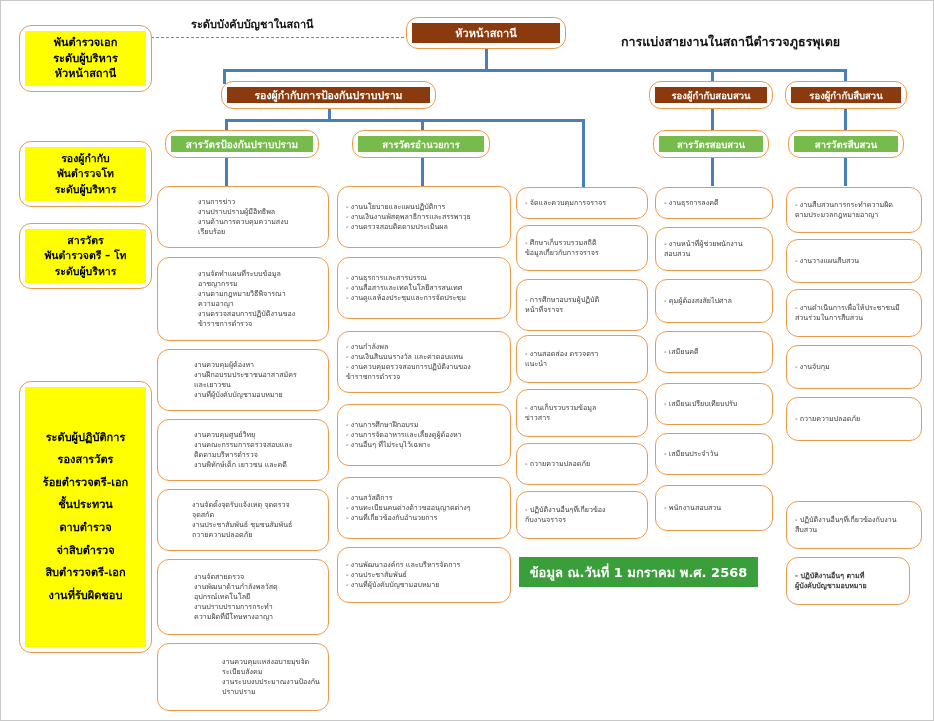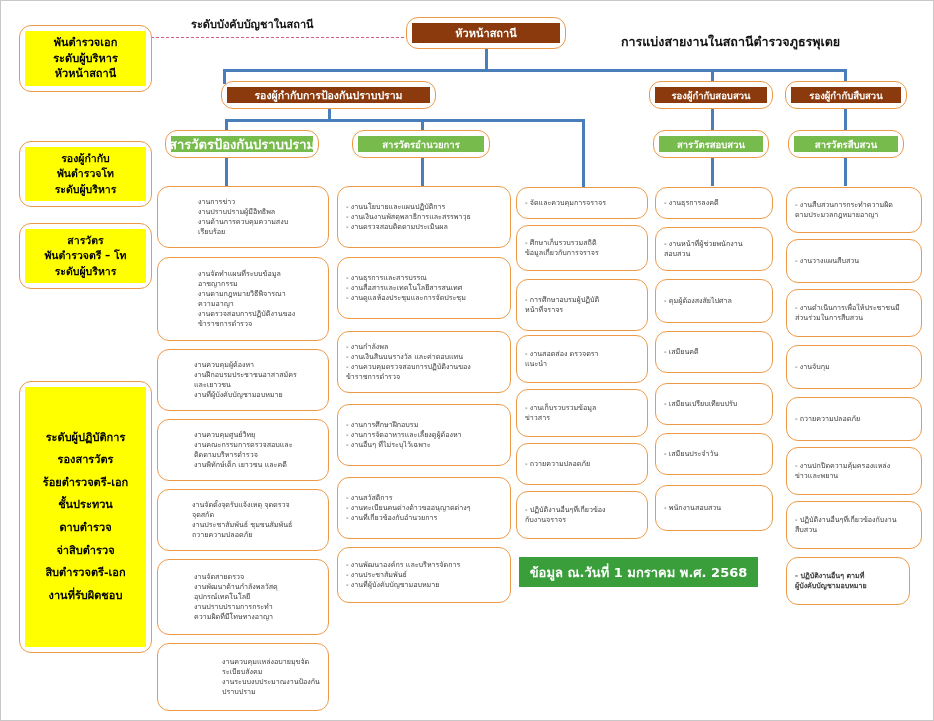--- a/index.html
+++ b/index.html
@@ -163,21 +163,21 @@
 
   <div class="card bbox" style="left:648px;top:80px;width:124px;height:28px;">
     <div class="fill" style="font-size:9.5px;">รองผู้กำกับสอบสวน</div>
   </div>
 
   <div class="card bbox" style="left:784px;top:80px;width:122px;height:28px;">
     <div class="fill" style="font-size:9.5px;">รองผู้กำกับสืบสวน</div>
   </div>
 
   <div class="card gbox" style="left:164px;top:129px;width:154px;height:28px;">
-    <div class="fill" style="font-size:13px;">สารวัตรป้องกันปราบปราม</div>
+    <div class="fill" style="font-size:10px;">สารวัตรป้องกันปราบปราม</div>
   </div>
 
   <div class="card gbox" style="left:351px;top:129px;width:138px;height:28px;">
     <div class="fill" style="font-size:9.5px;">สารวัตรอำนวยการ</div>
   </div>
 
   <div class="card gbox" style="left:652px;top:129px;width:116px;height:28px;">
     <div class="fill" style="font-size:9.5px;">สารวัตรสอบสวน</div>
   </div>
 
@@ -389,26 +389,20 @@
   <div class="card task" style="left:785px;top:344px;width:136px;height:44px;">
     <div class="lines">
       <div>- งานจับกุม</div>
     </div>
   </div>
   <div class="card task" style="left:785px;top:396px;width:136px;height:44px;">
     <div class="lines">
       <div>- ถวายความปลอดภัย</div>
     </div>
   </div>
-  <div class="card task" style="left:785px;top:446px;width:136px;height:48px;">
-    <div class="lines">
-      <div>- งานปกปิดความคุ้มครองแหล่ง</div>
-      <div>ข่าวและพยาน</div>
-    </div>
-  </div>
   <div class="card task" style="left:785px;top:500px;width:136px;height:48px;">
     <div class="lines">
       <div>- ปฏิบัติงานอื่นๆที่เกี่ยวข้องกับงาน</div>
       <div>สืบสวน</div>
     </div>
   </div>
   <div class="card task" style="left:785px;top:556px;width:124px;height:48px;font-weight:bold;">
     <div class="lines">
       <div>- ปฏิบัติงานอื่นๆ ตามที่</div>
       <div>ผู้บังคับบัญชามอบหมาย</div>

